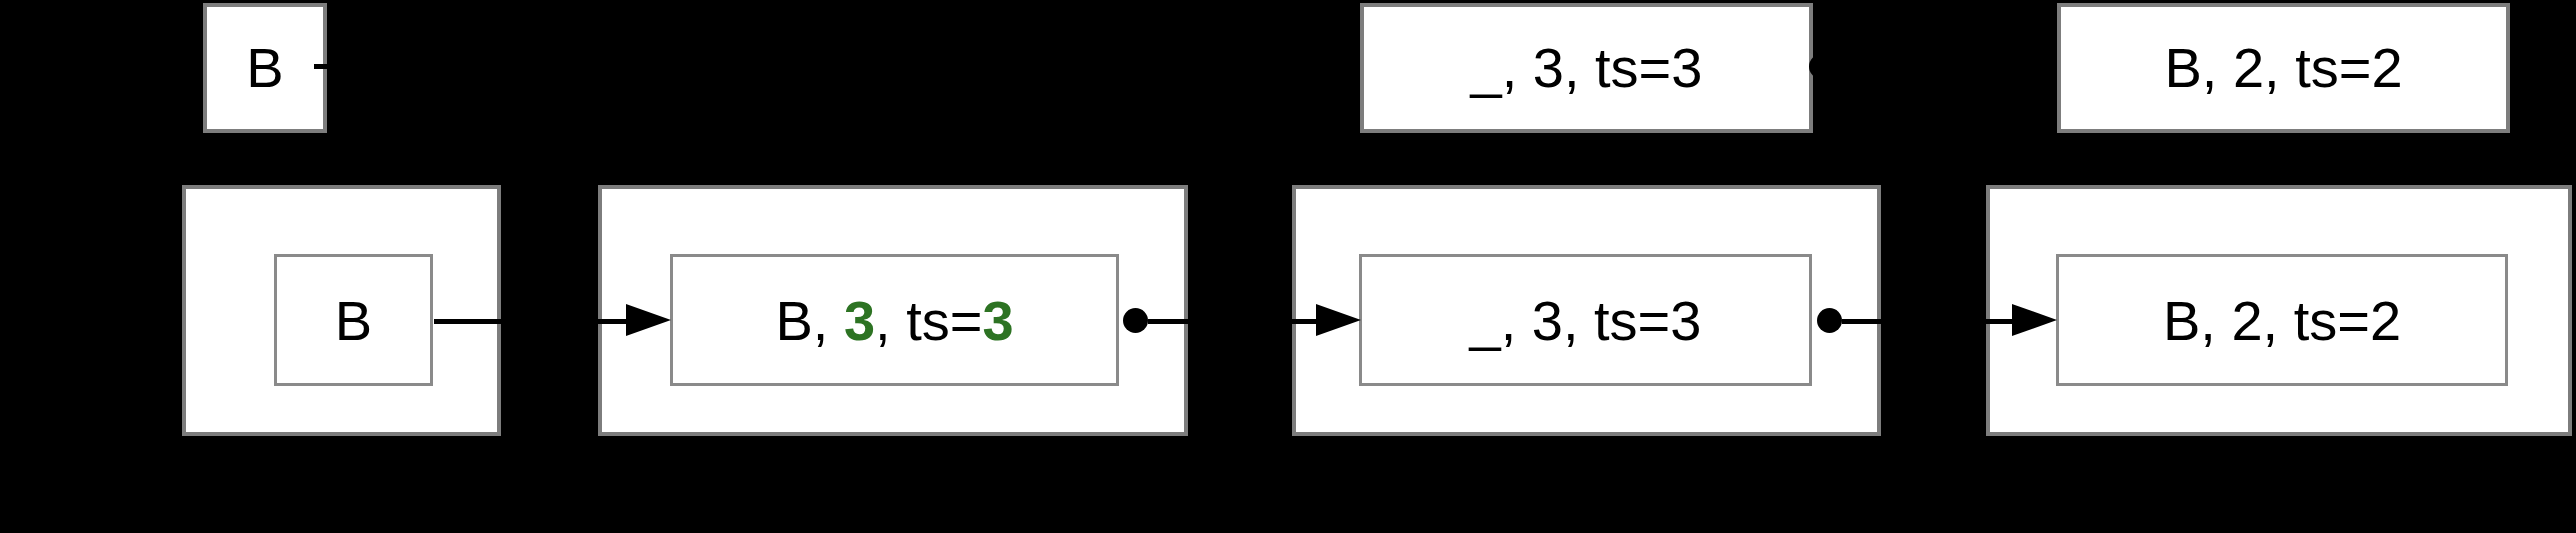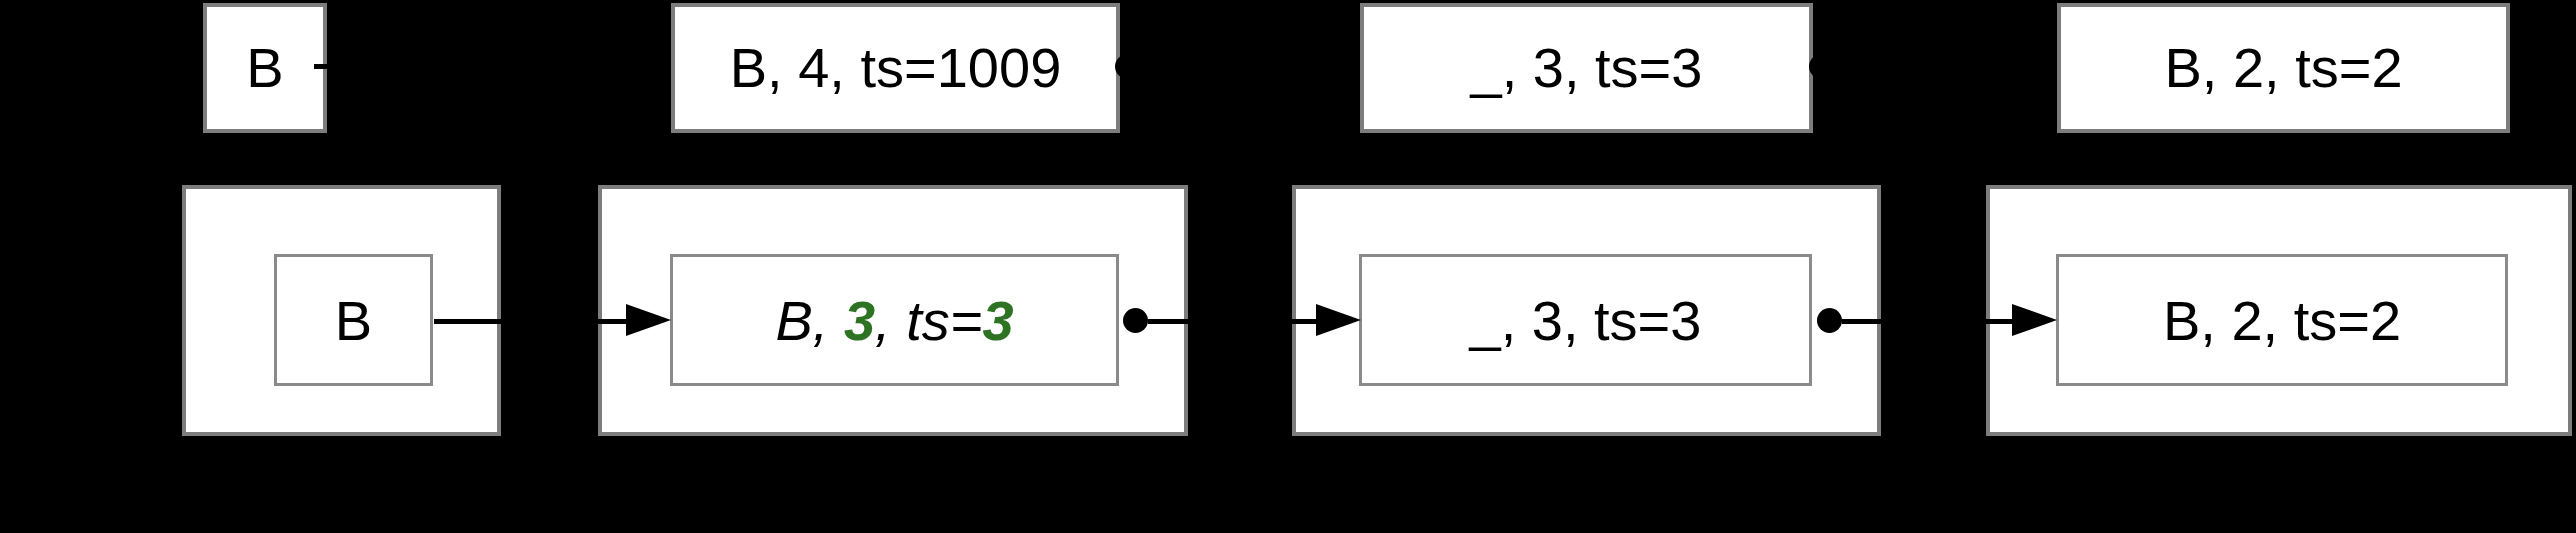--- a/index.html
+++ b/index.html
@@ -52,21 +52,21 @@
   .t3{left:1360px;width:453px;}
   .t4{left:2057px;width:453px;}
   .t1-dash{left:314px;}
   .t2-dot{left:1115px;}
   .t3-dot{left:1809px;}
 
   
   .b1-outer{left:182px;width:319px;}
   .b1-inner{left:88px;width:159px;}
   .b2-outer{left:598px;width:590px;}
-  .b2-inner{left:68px;width:449px;font-style:italic;}
+  .b2-inner{left:68px;width:449px;}
   .b3-outer{left:1292px;width:589px;}
   .b3-inner{left:63px;width:453px;}
   .b4-outer{left:1986px;width:586px;}
   .b4-inner{left:66px;width:452px;}
 
   .line-b1-out{left:434px;width:67px;}
   .line-b2-in{left:598px;width:39px;}
   .head-b2{left:626px;}
   .dot-b2{left:1123px;}
   .line-b2-out{left:1148px;width:40px;}
@@ -77,23 +77,20 @@
   .line-b4-in{left:1986px;width:39px;}
   .head-b4{left:2012px;}
 </style>
 </head>
 <body style="background: rgb(0, 0, 0);">
 
 <div class="canvas">
 
   <div class="node top-node t1">
     <span>B</span>
-  </div>
-  <div class="node top-node t2">
-    <span>B, 4, ts=1009</span>
   </div>
   <div class="node top-node t3">
     <span>_, 3, ts=3</span>
   </div>
   <div class="node top-node t4">
     <span>B, 2, ts=2</span>
   </div>
 
   <div class="top-dash t1-dash"></div>
   <div class="top-dot t2-dot"></div>

